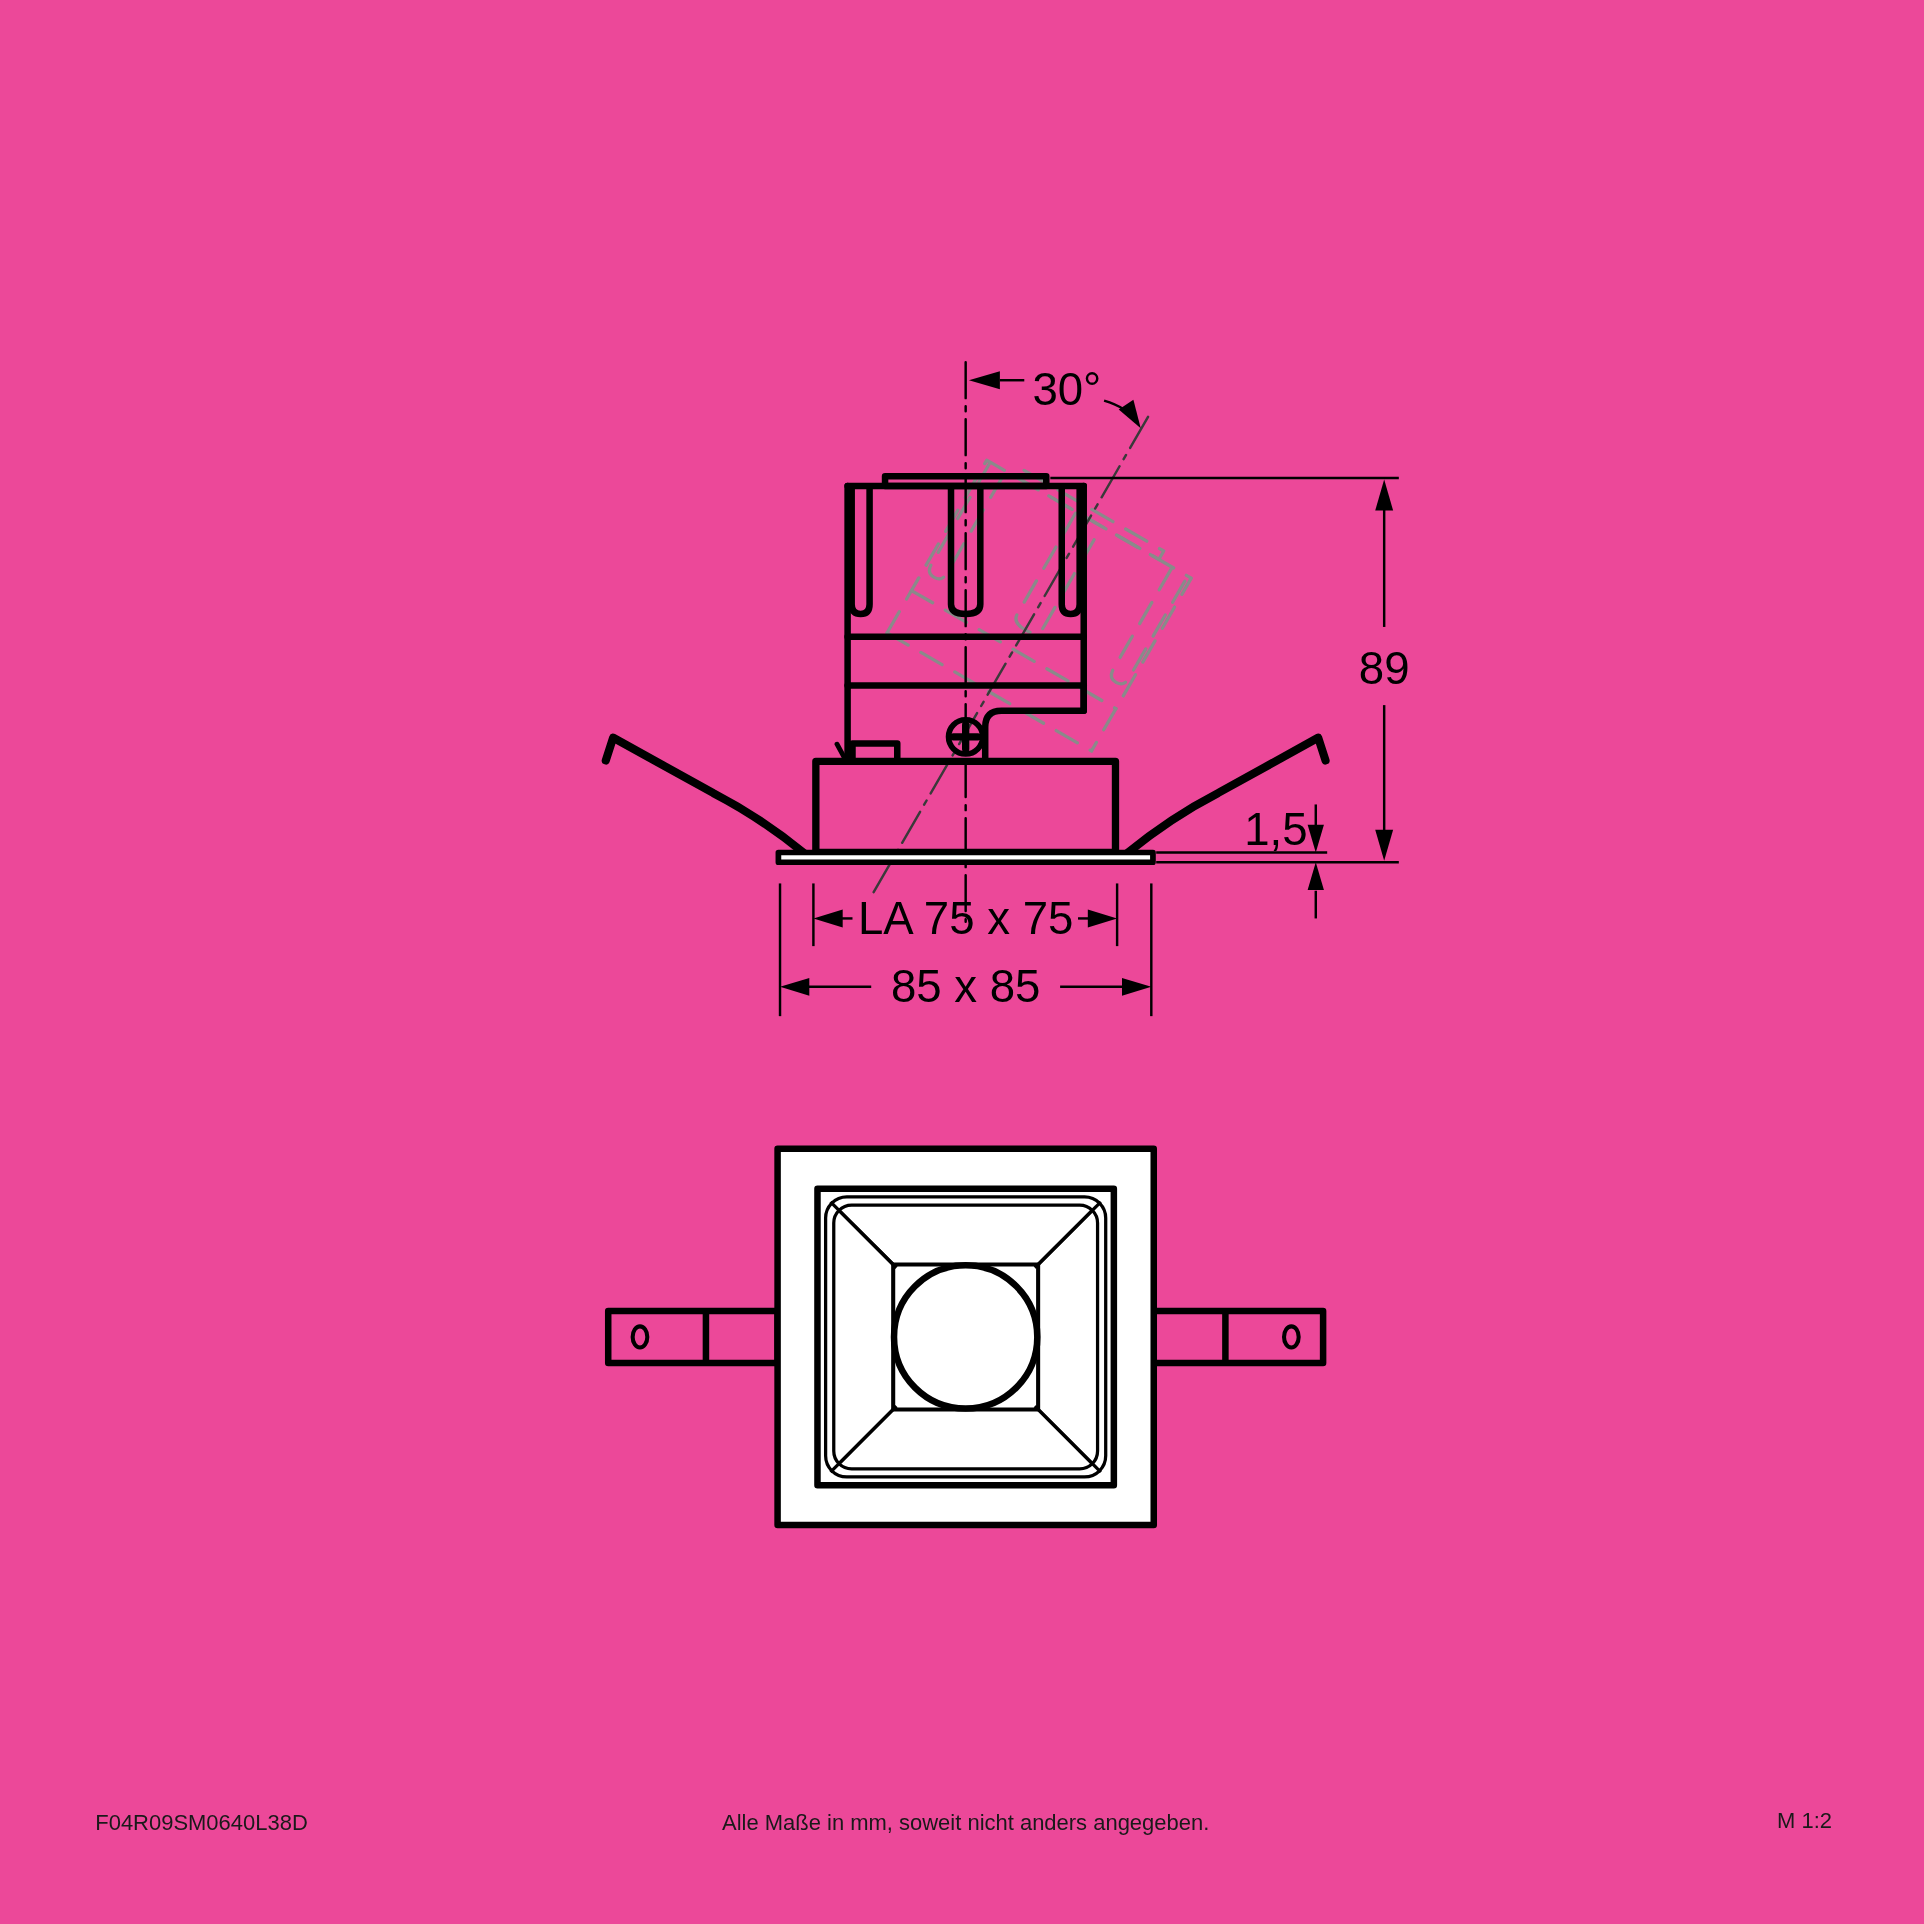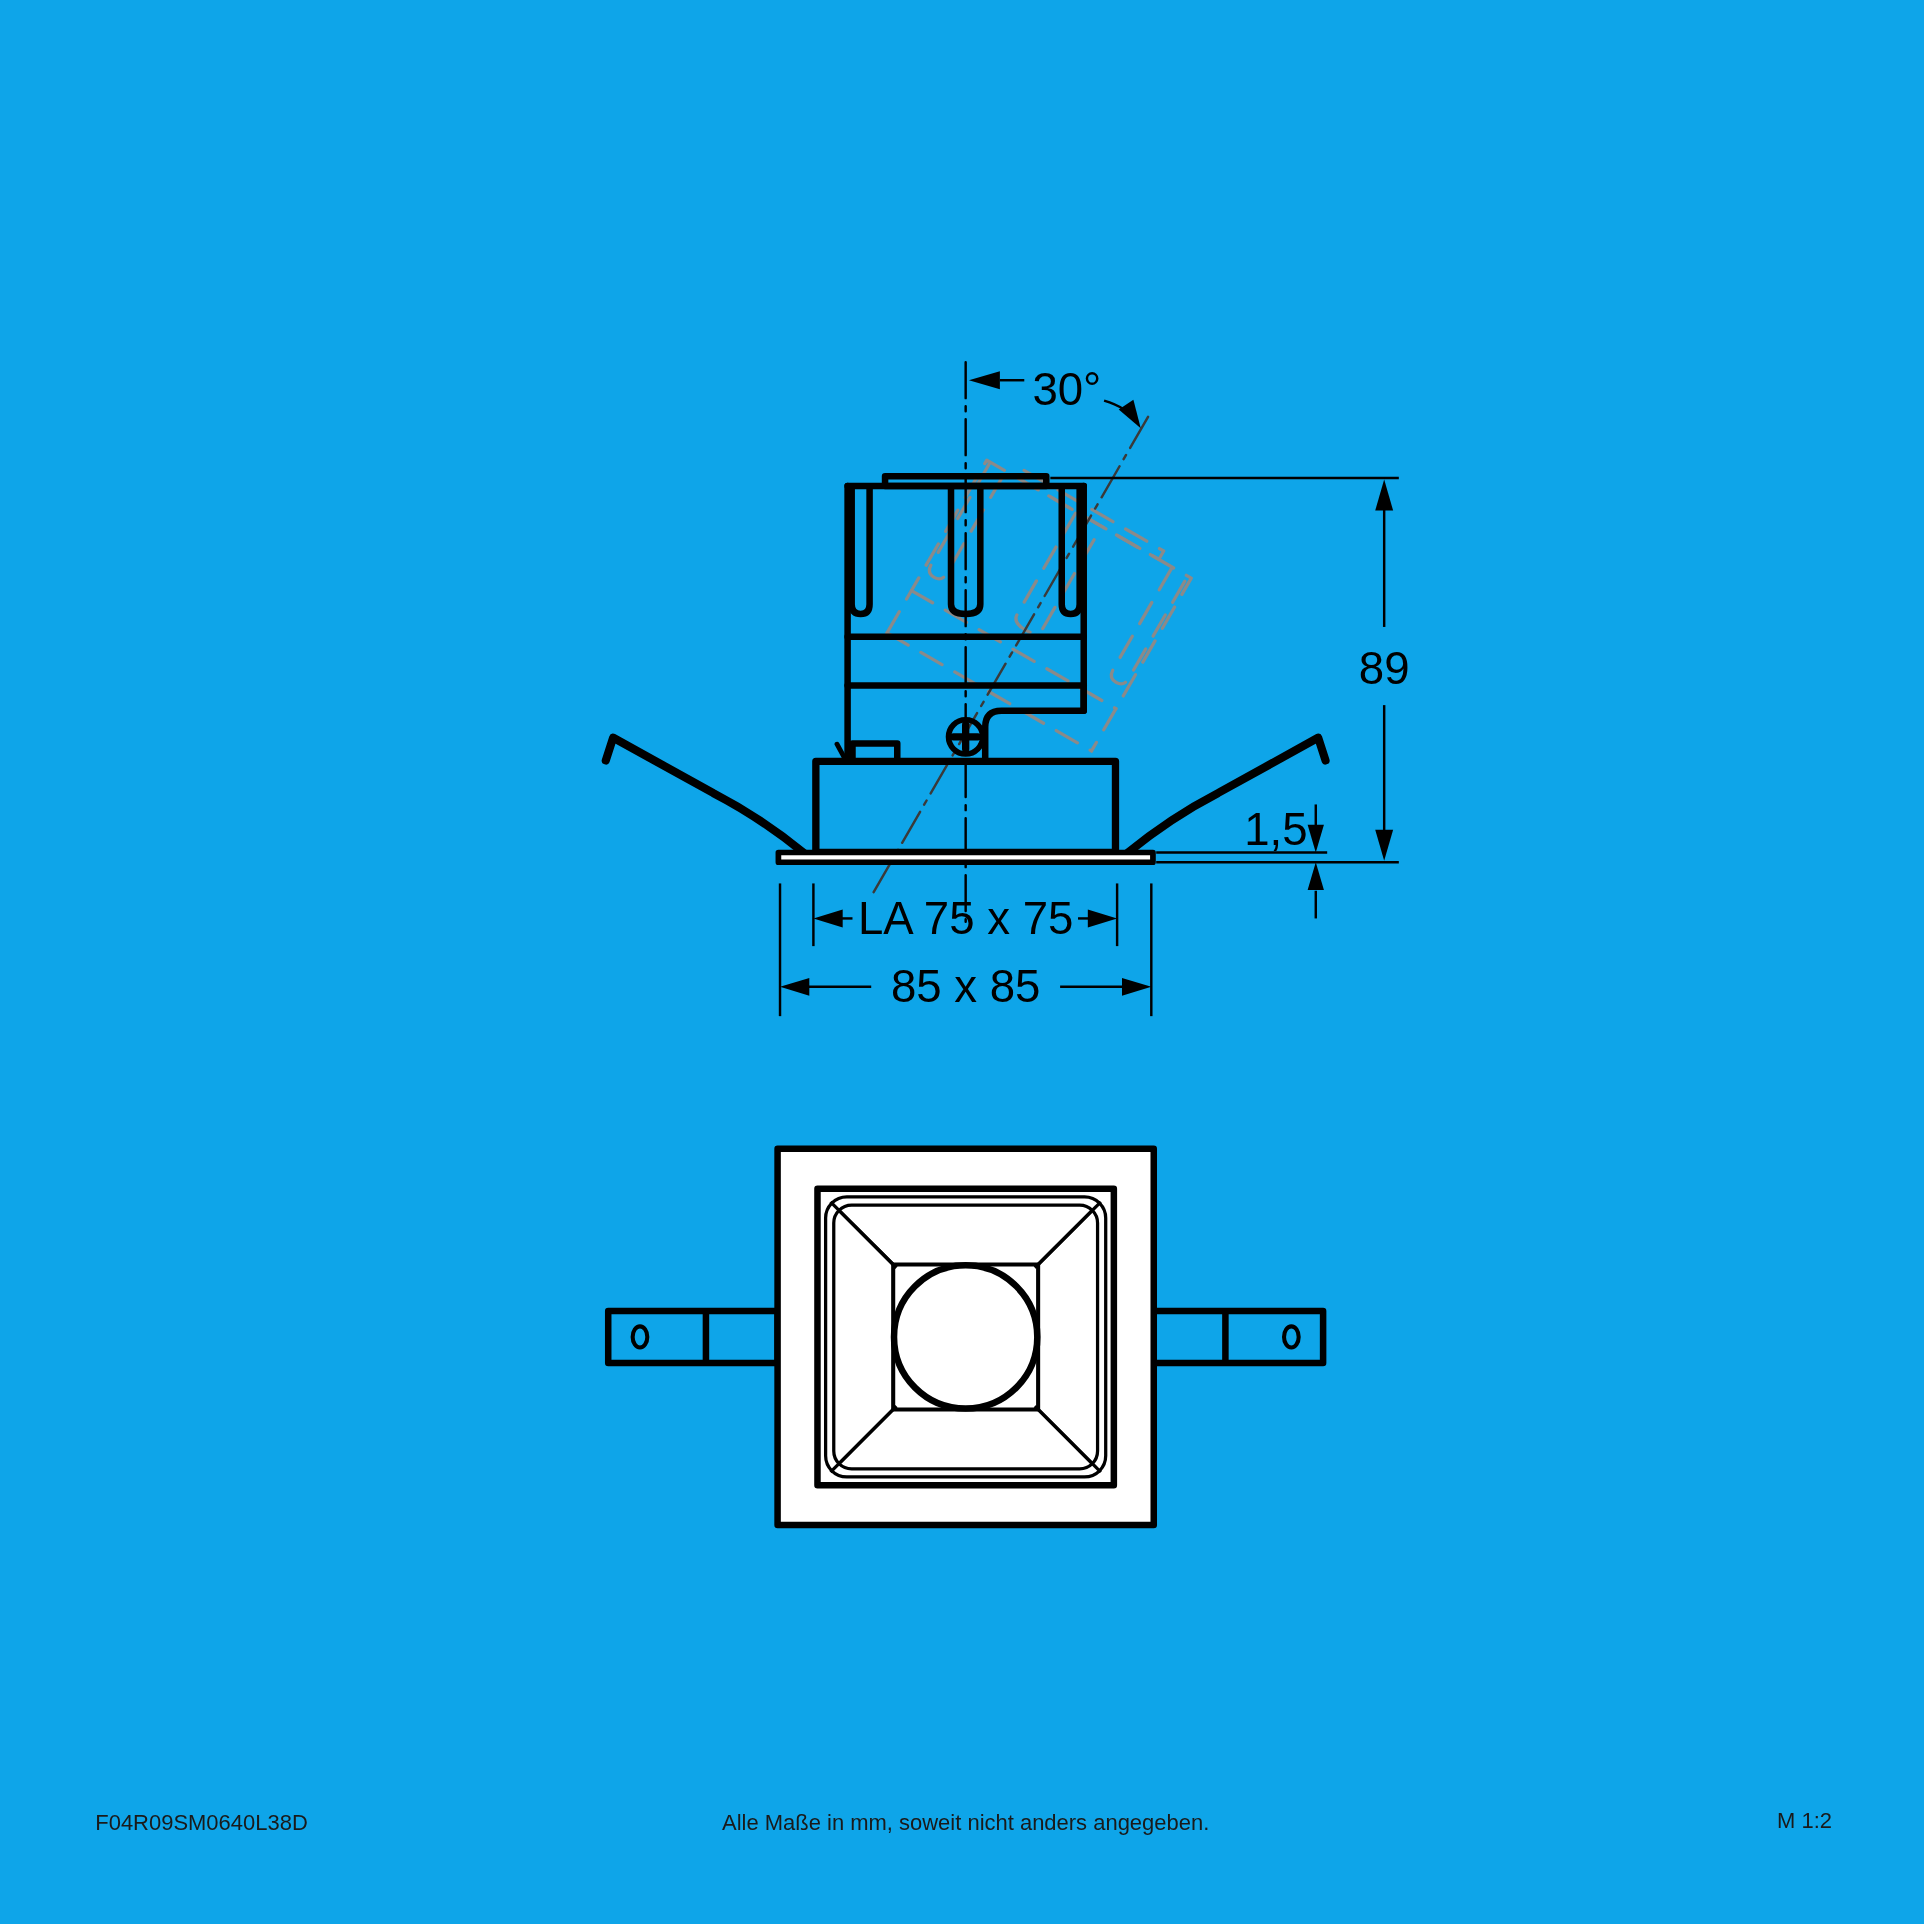--- a/index.html
+++ b/index.html
@@ -1,17 +1,17 @@
 <!DOCTYPE html>
 <html style="font-size:13px"><head>
 <meta charset="utf-8">
 <style>
   html,body{margin:0;padding:0;background:#ffffff;}
   .sheet{
-    width:1924px;height:1924px;background:#0ea5e9;position:relative;
+    width:1924px;height:1924px;background:#ec4899;position:relative;
     font-family:"Liberation Sans", sans-serif;
   }
   svg{display:block;}
   text{
     font-family:"Liberation Sans", sans-serif;
     fill:#000000;stroke:none;
   }
   .dim-label{font-size:56px;}
   .footer-label{font-size:27px;fill:#1a1a1a;}
 </style>

